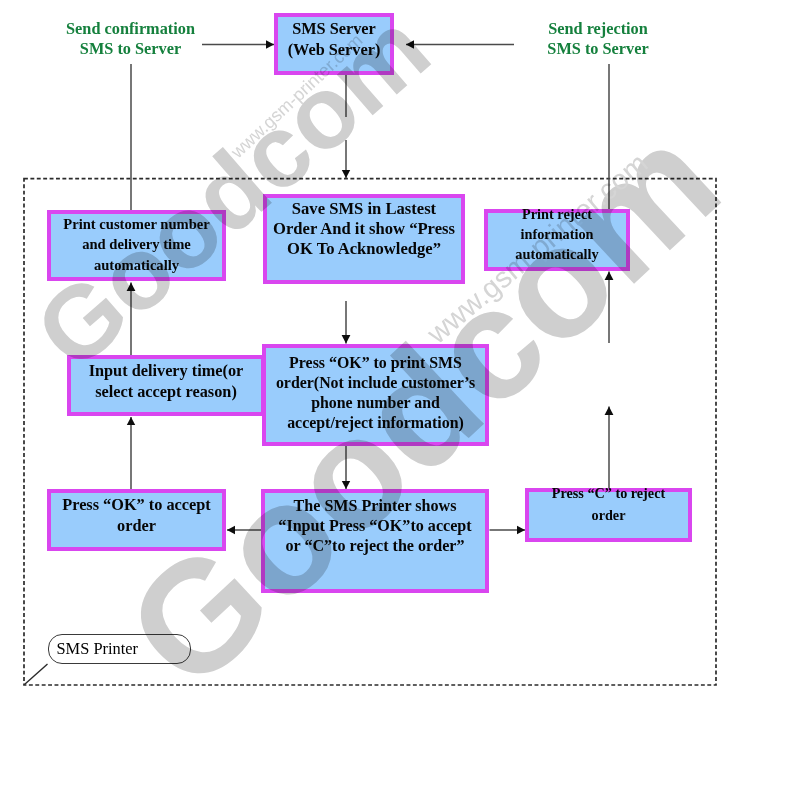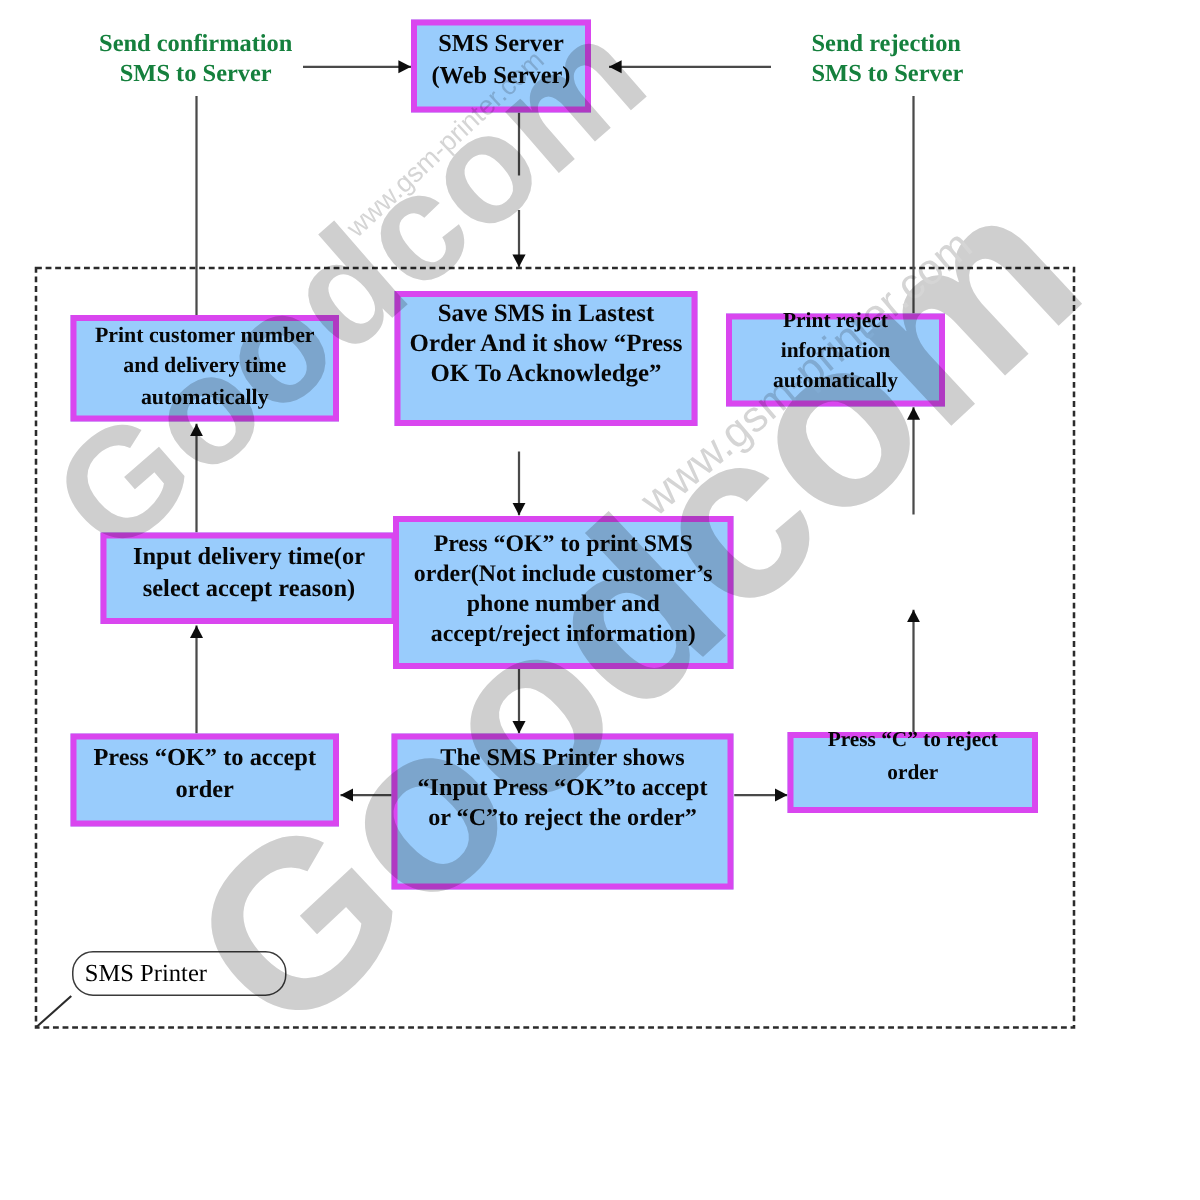--- a/index.html
+++ b/index.html
@@ -41,21 +41,21 @@
   #n-select-rejection{left:525px;top:343px;width:155px;height:63px;}
   #n-select-rejection .lbl{font-size:16.6px;line-height:20.3px;position:relative;top:-4px;}
   #n-press-ok-accept{left:47px;top:489px;width:179px;height:62px;}
   #n-press-ok-accept .lbl{font-size:16.3px;line-height:21px;position:relative;top:-5px;}
   #n-shows{left:261px;top:489px;width:228px;height:104px;}
   #n-shows .lbl{font-size:16.1px;line-height:20.1px;position:relative;top:-15px;}
   #n-press-c-reject{left:525px;top:488px;width:167px;height:54px;}
   #n-press-c-reject .lbl{font-size:14.2px;line-height:21.6px;position:relative;top:-10px;}
 
   #c-confirmation{left:50px;top:19px;width:161px;font-size:16.3px;line-height:20px;}
-  #c-rejection{left:541px;top:19px;width:140px;font-size:16.3px;line-height:20.3px;text-align:left;}
+  #c-rejection{left:528px;top:19px;width:140px;font-size:16.3px;line-height:20.3px;text-align:center;}
   #c-order{left:243px;top:123px;width:206px;font-size:16.2px;line-height:20px;}
 
   #callout-printer{left:47.5px;top:633.5px;width:143.5px;height:30.5px;border-radius:14px;}
   #callout-printer .lbl{font-size:16.4px;}
 </style>
 </head>
 <body>
 
 <div id="stage">
 

